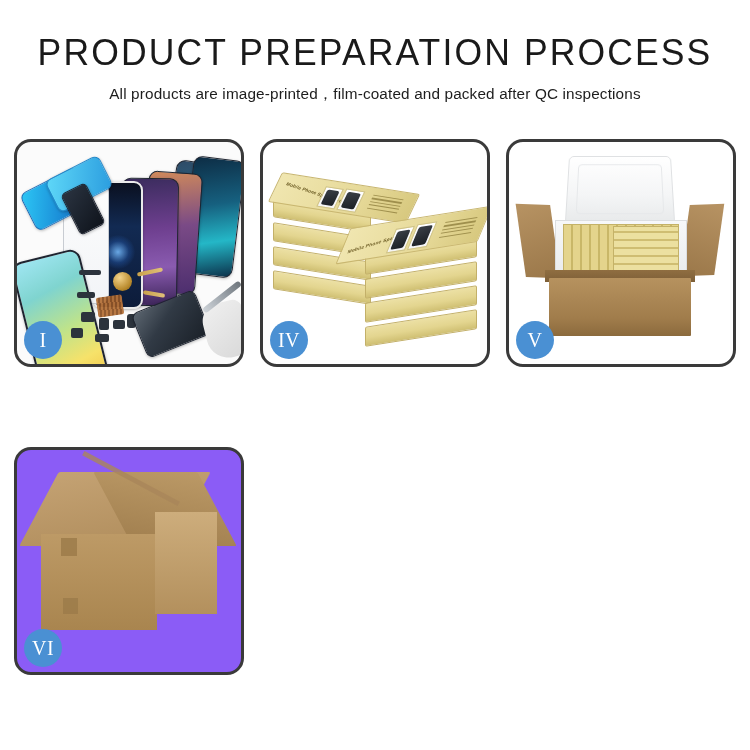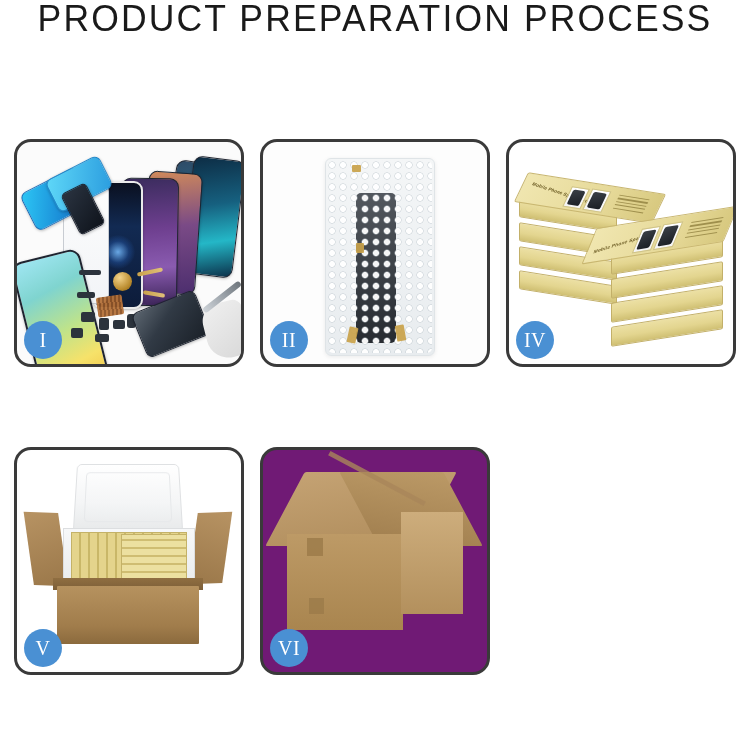--- a/index.html
+++ b/index.html
@@ -7,21 +7,21 @@
     background: #ffffff;
   }
   body {
     width: 750px; height: 750px;
     font-family: "Liberation Sans", sans-serif;
     overflow: hidden;
     position: relative;
   }
 
   
-  .header { text-align: center; }
+  .header { text-align: center; padding-top: 34px; }
   .title {
     font-family: "Liberation Sans", sans-serif;
     font-size: 37px;
     font-weight: 500;
     letter-spacing: 2.2px;
     color: #1a1a1a;
     line-height: 1.05;
     transform: scaleX(0.96);
   }
   .subtitle {
@@ -280,21 +280,21 @@
       repeating-linear-gradient(90deg,#e4d48c 0 7px,#c9b768 7px 9px);
     border: 1px solid #c4b268;
   }
   .v-boxes2 {
     position: absolute; left: 104px; top: 84px; width: 64px; height: 44px;
     background: repeating-linear-gradient(0deg,#ece0a0 0 6px,#cfbd72 6px 8px);
     border: 1px solid #c4b268;
   }
 
   
-  .p6 { background: #701a75; }
+  .p6 { background: #8b5cf6; }
   .c-top {
     position: absolute; left: 22px; top: 22px;
     width: 152px; height: 74px;
     background: linear-gradient(170deg,#c4a273 0%,#b08d5c 100%);
     transform: skewX(-28deg) ;
     border-radius: 2px;
   }
   .c-top2 {
     position: absolute; left: 96px; top: 22px;
     width: 104px; height: 74px;
@@ -319,20 +319,21 @@
   }
   .c-tape {
     position: absolute; background: #9c7b4a; opacity: .85;
   }
 </style>
 </head>
 <body>
 
 <div class="header">
   <div class="title">PRODUCT PREPARATION PROCESS</div>
+  <div class="subtitle">All products are image-printed，film-coated and packed after QC inspections</div>
 </div>
 
 <div class="grid">
 
   <div class="panel p1">
     <div class="stage">
       <div class="phone ph-fan1"></div>
       <div class="phone ph-fan2"></div>
       <div class="phone ph-fan3"></div>
       <div class="phone ph-fan4"></div>
@@ -357,33 +358,20 @@
       <div class="part" style="left:60px; top:150px; width:18px; height:6px;"></div>
       <div class="part" style="left:54px; top:186px; width:12px; height:10px;"></div>
       <div class="part" style="left:78px; top:192px; width:14px; height:8px;"></div>
       <div class="phone ph-chassis"></div>
       <div class="hand"></div>
       <div class="driver"></div>
     </div>
     <div class="badge">I</div>
   </div>
 
-  <div class="panel p2">
-    <div class="stage">
-      <div class="bubble-bag">
-        <div class="bag-screen"></div>
-        <div class="bubbles"></div>
-        <div class="bag-tape" style="left:26px; top:6px; width:9px; height:7px;"></div>
-        <div class="bag-tape" style="left:30px; top:84px; width:8px; height:10px;"></div>
-        <div class="bag-tape" style="left:22px; top:168px; width:9px; height:16px; transform:rotate(12deg);"></div>
-        <div class="bag-tape" style="left:70px; top:166px; width:9px; height:16px; transform:rotate(-10deg);"></div>
-      </div>
-    </div>
-    <div class="badge">II</div>
-  </div>
 
 
   <div class="panel p4">
     <div class="stage">
       <div class="stack">
 
         <div class="sbox" style="left:4px;  top:46px;  width:96px; height:17px; transform:skewY(9deg);"></div>
         <div class="sbox" style="left:4px;  top:70px;  width:96px; height:17px; transform:skewY(9deg);"></div>
         <div class="sbox" style="left:4px;  top:94px;  width:96px; height:17px; transform:skewY(9deg);"></div>
         <div class="sbox" style="left:4px;  top:118px; width:96px; height:17px; transform:skewY(9deg);"></div>

